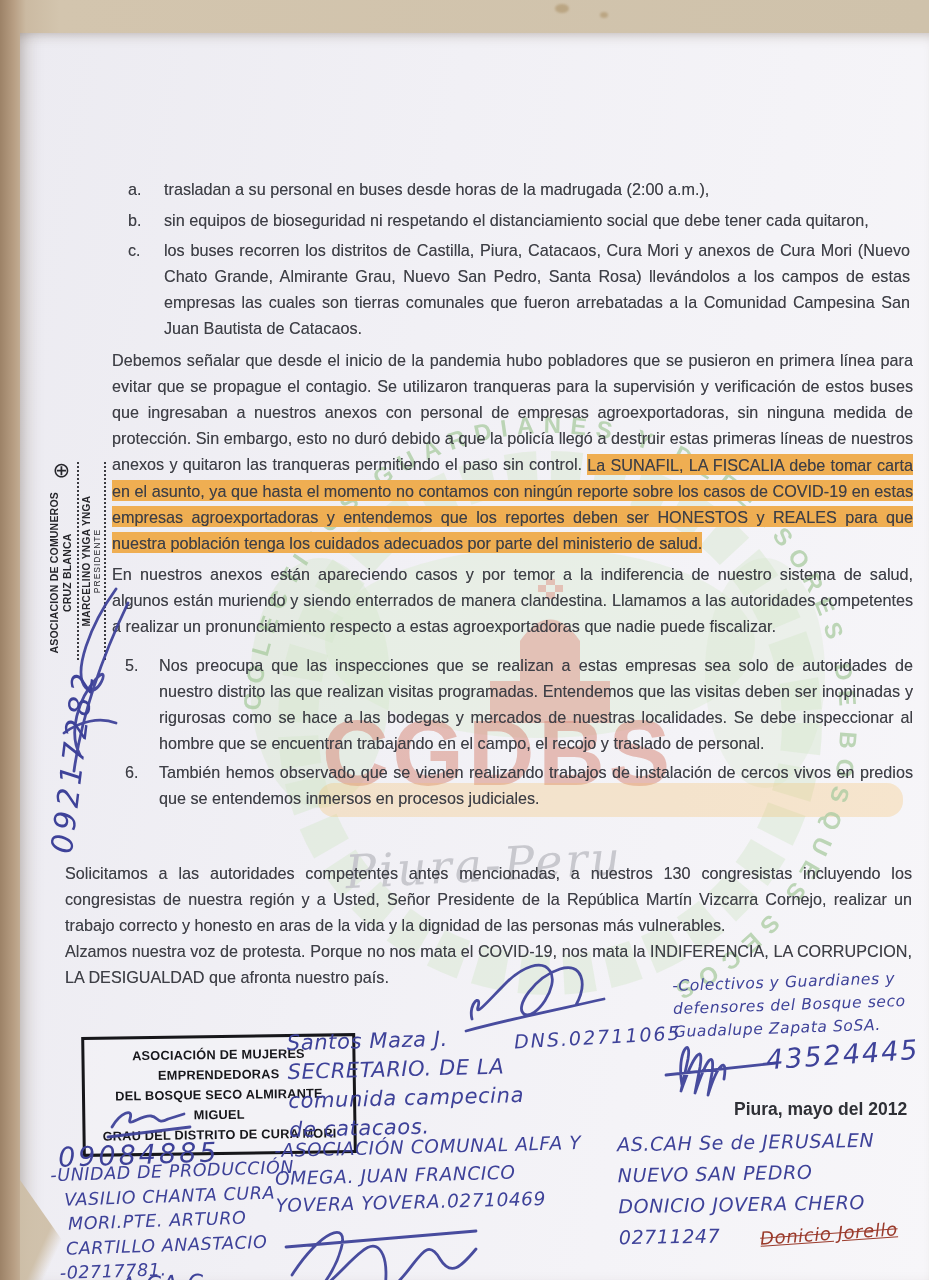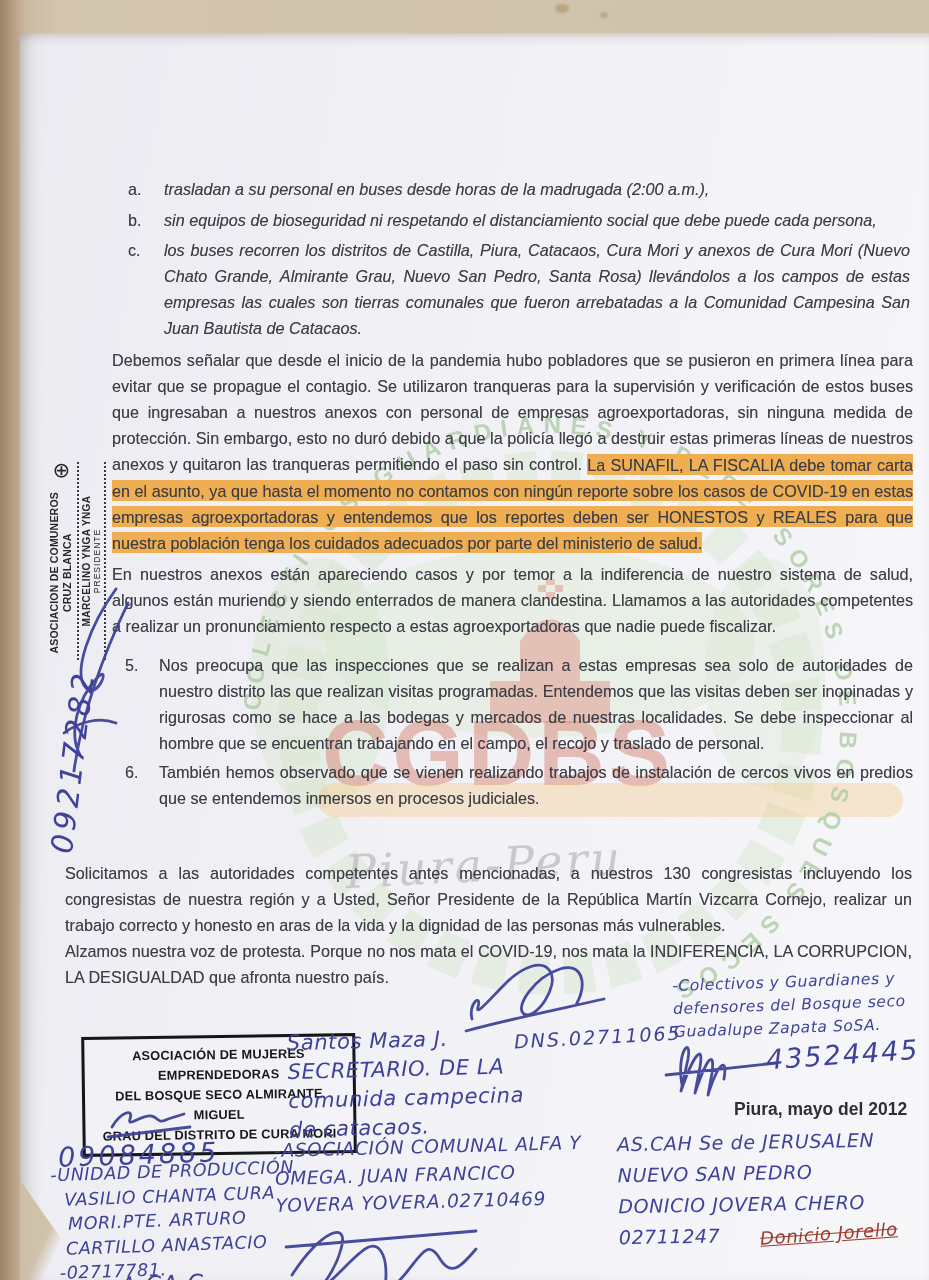--- a/index.html
+++ b/index.html
@@ -14,21 +14,21 @@
   .corner-wedge{position:absolute;left:20px;top:1180px;width:70px;height:100px;
         background:linear-gradient(115deg,#cdbda4 45%,rgba(205,189,164,0) 60%);
         clip-path:polygon(0 0,0 100%,100% 100%);opacity:.9;}
 
   
   .typed{color:#3e3f46;font-size:16.2px;line-height:26px;text-align:justify;
          text-shadow:0 0 .4px rgba(62,63,70,.55);}
   .abc{position:absolute;left:108px;top:143px;width:782px;}
   .abc .li{display:flex;}
   .abc .m{width:36px;flex:0 0 36px;}
-  .abc .t{flex:1;font-style:italic;}
+  .abc .t{flex:1;}
   .abc .li{margin-bottom:4.5px;}
   .flowcol{position:absolute;left:92px;top:314px;width:801px;}
   .flowcol p{margin:0;}
   .flowcol .p2{margin-top:6px;}
   mark.hl{background:#efae52;color:inherit;padding:1.5px 0;}
   .numlist{margin-top:13px;margin-left:13px;}
   .numlist .li{display:flex;}
   .numlist .m{width:34px;flex:0 0 34px;}
   .numlist .t{flex:1;}
   .numlist .li+.li{margin-top:3px;}
@@ -100,21 +100,21 @@
       <text x="465" y="848" text-anchor="middle" font-family="DejaVu Serif, serif" font-style="italic" font-size="46" letter-spacing="3" fill="#c6c6cc" opacity="0.95" transform="rotate(-3 465 848)">Piura-Peru</text>
     </svg>
 
     <div class="abc typed">
       <div class="li">
         <span class="m">a.</span>
         <span class="t">trasladan a su personal en buses desde horas de la madrugada (2:00 a.m.),</span>
       </div>
       <div class="li">
         <span class="m">b.</span>
-        <span class="t">sin equipos de bioseguridad ni respetando el distanciamiento social que debe puede cada persona,</span>
+        <span class="t">sin equipos de bioseguridad ni respetando el distanciamiento social que debe tener cada quitaron,</span>
       </div>
       <div class="li">
         <span class="m">c.</span>
         <span class="t">los buses recorren los distritos de Castilla, Piura, Catacaos, Cura Mori y anexos de Cura Mori (Nuevo Chato Grande, Almirante Grau, Nuevo San Pedro, Santa Rosa) llevándolos a los campos de estas empresas las cuales son tierras comunales que fueron arrebatadas a la Comunidad Campesina San Juan Bautista de Catacaos.</span>
       </div>
     </div>
 
     <div class="flowcol typed">
       <p><span>Debemos señalar que desde el inicio de la pandemia hubo pobladores que se pusieron en primera línea para evitar que se propague el contagio. Se utilizaron tranqueras para la supervisión y verificación de estos buses que ingresaban a nuestros anexos con personal de empresas agroexportadoras, sin ninguna medida de protección. Sin embargo, esto no duró debido a que la policía llegó a destruir estas primeras líneas de nuestros anexos y quitaron las tranqueras permitiendo el paso sin control. </span><mark class="hl">La SUNAFIL, LA FISCALIA debe tomar carta en el asunto, ya que hasta el momento no contamos con ningún reporte sobre los casos de COVID-19 en estas empresas agroexportadoras y entendemos que los reportes deben ser HONESTOS y REALES para que nuestra población tenga los cuidados adecuados por parte del ministerio de salud.</mark></p>
       <p class="p2">En nuestros anexos están apareciendo casos y por temor a la indiferencia de nuestro sistema de salud, algunos están muriendo y siendo enterrados de manera clandestina. Llamamos a las autoridades competentes a realizar un pronunciamiento respecto a estas agroexportadoras que nadie puede fiscalizar.</p>

